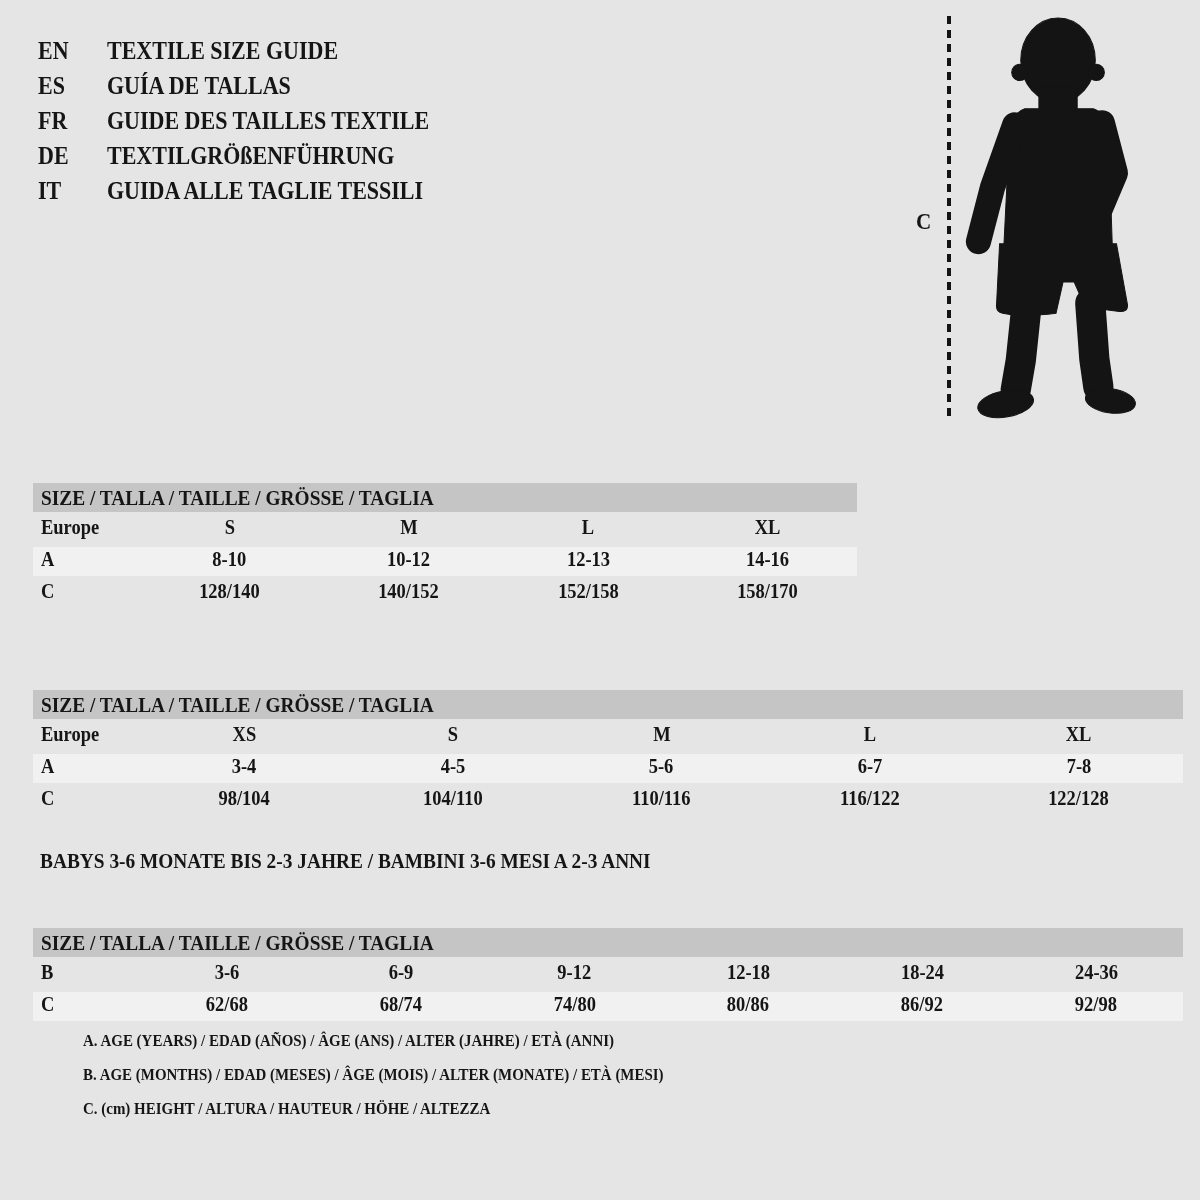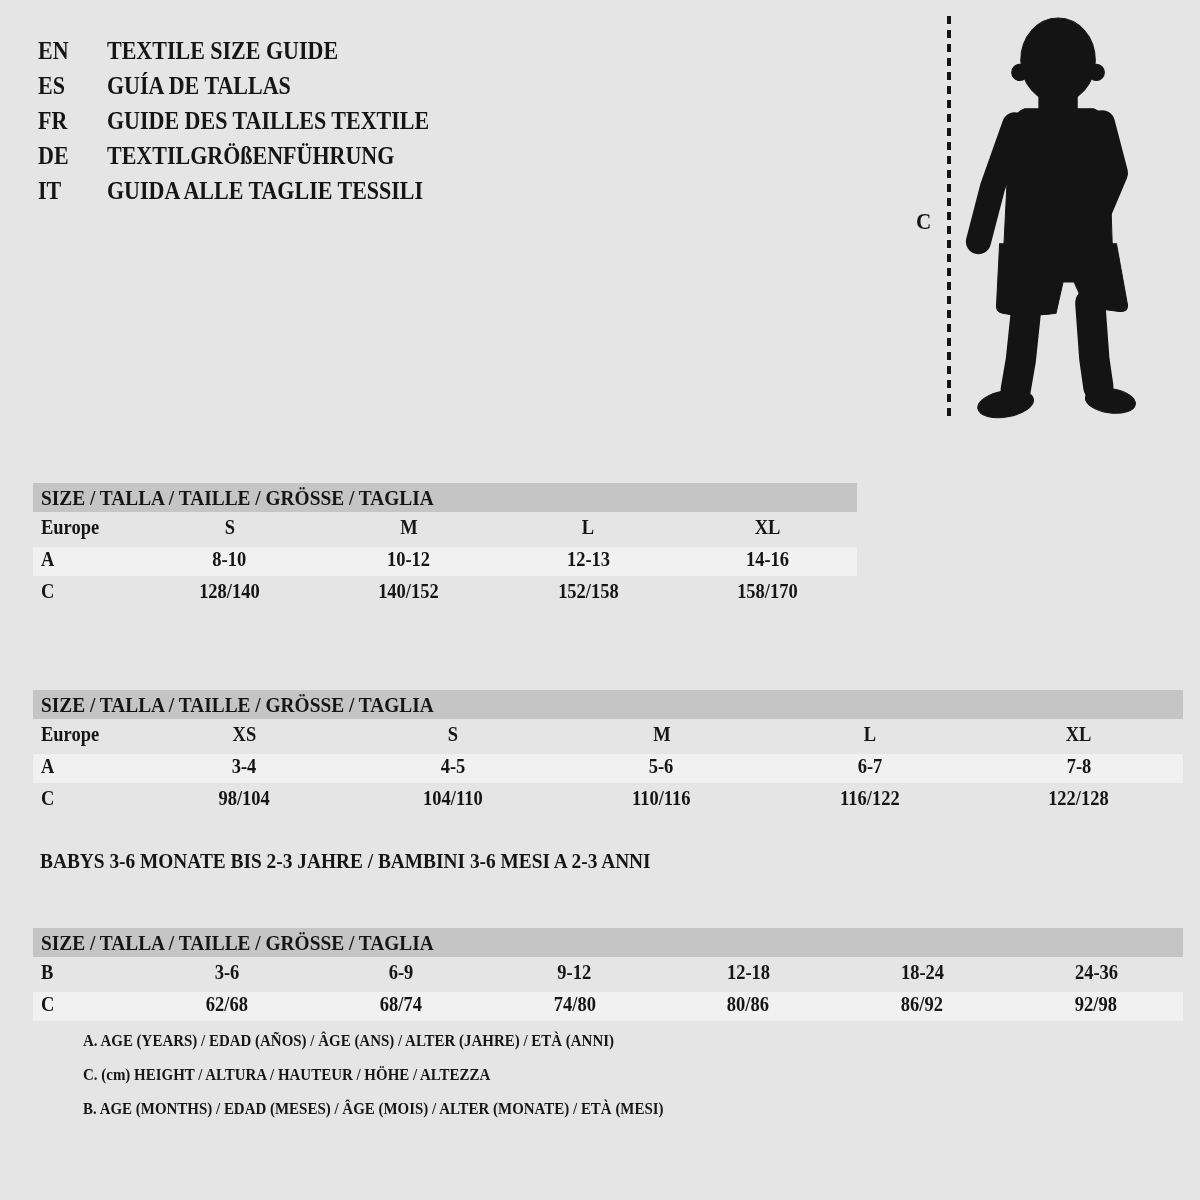--- a/index.html
+++ b/index.html
@@ -157,17 +157,17 @@
       <span class="cell"><span class="cx cx-c">68/74</span></span>
       <span class="cell"><span class="cx cx-c">74/80</span></span>
       <span class="cell"><span class="cx cx-c">80/86</span></span>
       <span class="cell"><span class="cx cx-c">86/92</span></span>
       <span class="cell"><span class="cx cx-c">92/98</span></span>
     </div>
   </div>
 
   <div class="legend">
     <div><span class="cx">A. AGE (YEARS) / EDAD (AÑOS) / ÂGE (ANS) / ALTER (JAHRE) / ETÀ (ANNI)</span></div>
+    <div><span class="cx">B. AGE (MONTHS) / EDAD (MESES) / ÂGE (MOIS) / ALTER (MONATE) / ETÀ (MESI)</span></div>
     <div><span class="cx">C. (cm) HEIGHT / ALTURA / HAUTEUR / HÖHE / ALTEZZA</span></div>
-    <div><span class="cx">B. AGE (MONTHS) / EDAD (MESES) / ÂGE (MOIS) / ALTER (MONATE) / ETÀ (MESI)</span></div>
   </div>
 
 </div>
 
 </body></html>

